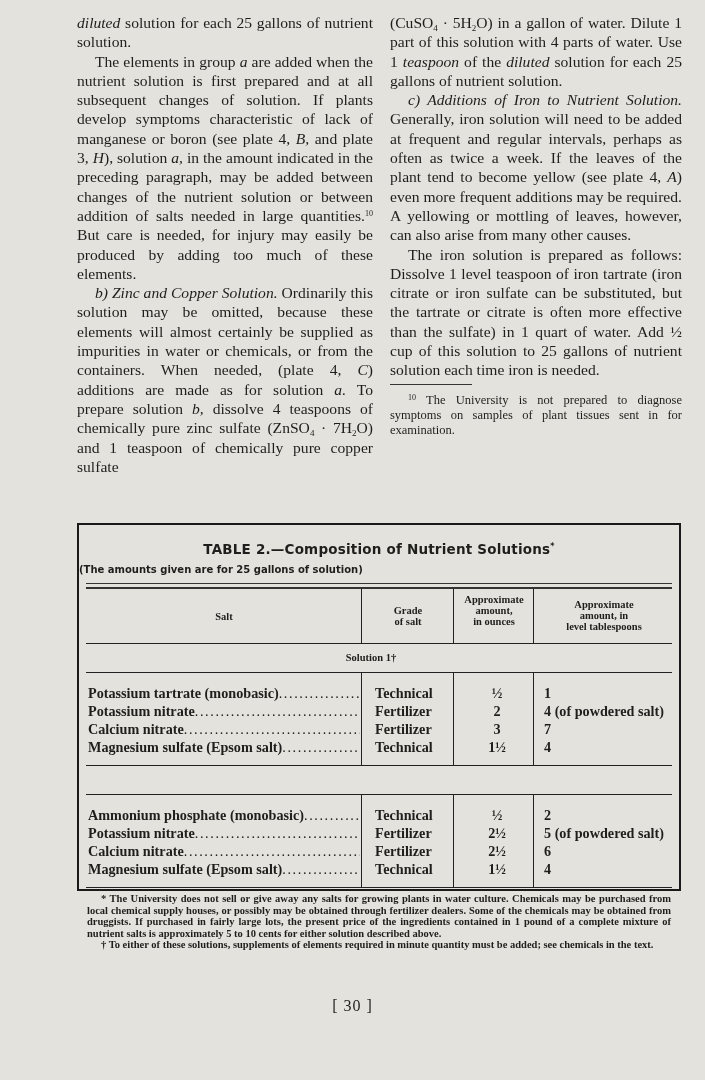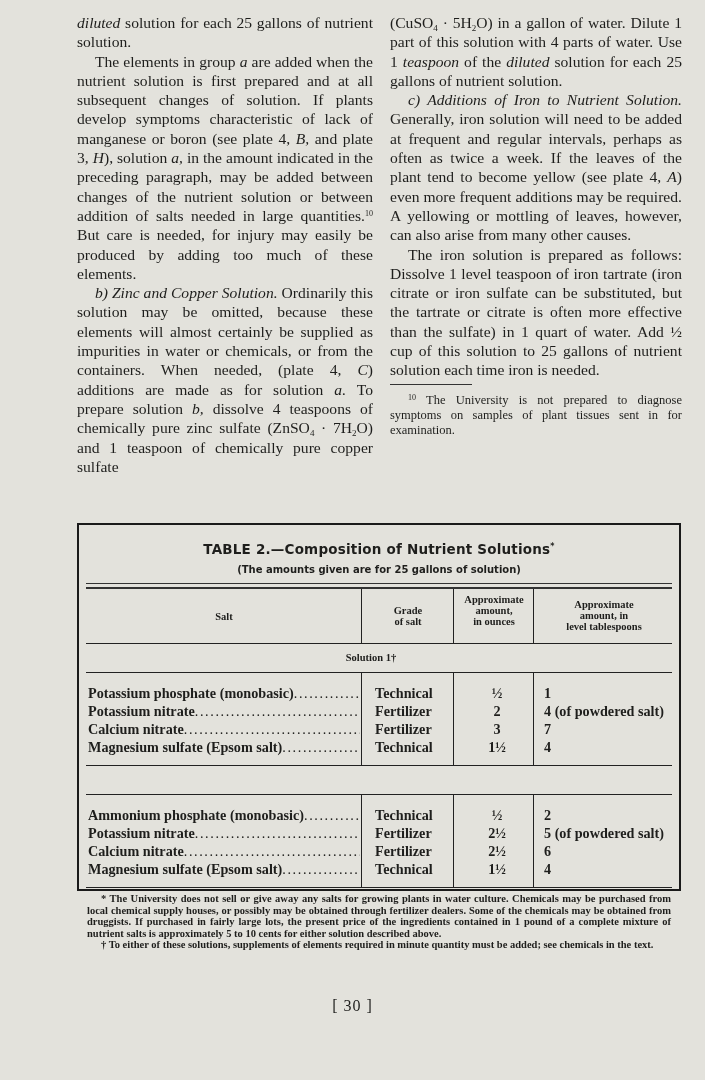--- a/index.html
+++ b/index.html
@@ -33,21 +33,21 @@
     border: 2px solid #1a1a1a; border-right-width: 2.5px; box-sizing: border-box;
     font-family: "Liberation Serif", "DejaVu Serif", serif;
   }
   .tbl-title {
     position: absolute; left: 0; right: 0; top: 16px; text-align: center;
     font-family: "DejaVu Sans", "Liberation Sans", sans-serif;
     font-weight: bold; font-size: 13.5px; letter-spacing: 0.2px;
   }
   .tbl-title sup { font-size: 8px; vertical-align: 5px; }
   .tbl-subtitle {
-    position: absolute; left: 0; right: 0; top: 39px; text-align: center;
+    position: absolute; left: 0; right: 0; top: 39px; text-align: left;
     font-family: "DejaVu Sans", "Liberation Sans", sans-serif;
     font-weight: bold; font-size: 10px;
   }
   .dbl { position: absolute; left: 7px; right: 7px; height: 0; border-top: 1.2px solid #333; }
   .hline { position: absolute; left: 7px; right: 7px; height: 0; border-top: 1.5px solid #222; }
   .vline { position: absolute; width: 0; border-left: 1.3px solid #222; }
   .hdr {
     position: absolute; text-align: center; font-weight: bold;
     font-size: 10.5px; line-height: 11px; font-family: "Liberation Serif", "DejaVu Serif", serif;
   }
@@ -117,21 +117,21 @@
   <div class="vline" style="left:454px; top:64px; height:54px"></div>
   <div class="hline" style="top:118px"></div>
 
   <div class="section-label" style="top:127px">Solution 1†</div>
   <div class="hline" style="top:147px"></div>
   <div class="vline" style="left:282px; top:148px; height:92px"></div>
   <div class="vline" style="left:374px; top:148px; height:92px"></div>
   <div class="vline" style="left:454px; top:148px; height:92px"></div>
   <div class="rows" style="top:159px">
     <div class="row" style="top:0px">
-      <span class="salt"><span>Potassium phosphate (monobasic)</span><span class="dots">..........................................</span></span>
+      <span class="salt"><span>Potassium tartrate (monobasic)</span><span class="dots">..........................................</span></span>
       <span class="grade">Technical</span>
       <span class="oz">½</span>
       <span class="tbsp">1</span>
     </div>
     <div class="row" style="top:18px">
       <span class="salt"><span>Potassium nitrate</span><span class="dots">..........................................</span></span>
       <span class="grade">Fertilizer</span>
       <span class="oz">2</span>
       <span class="tbsp">4 (of powdered salt)</span>
     </div>

